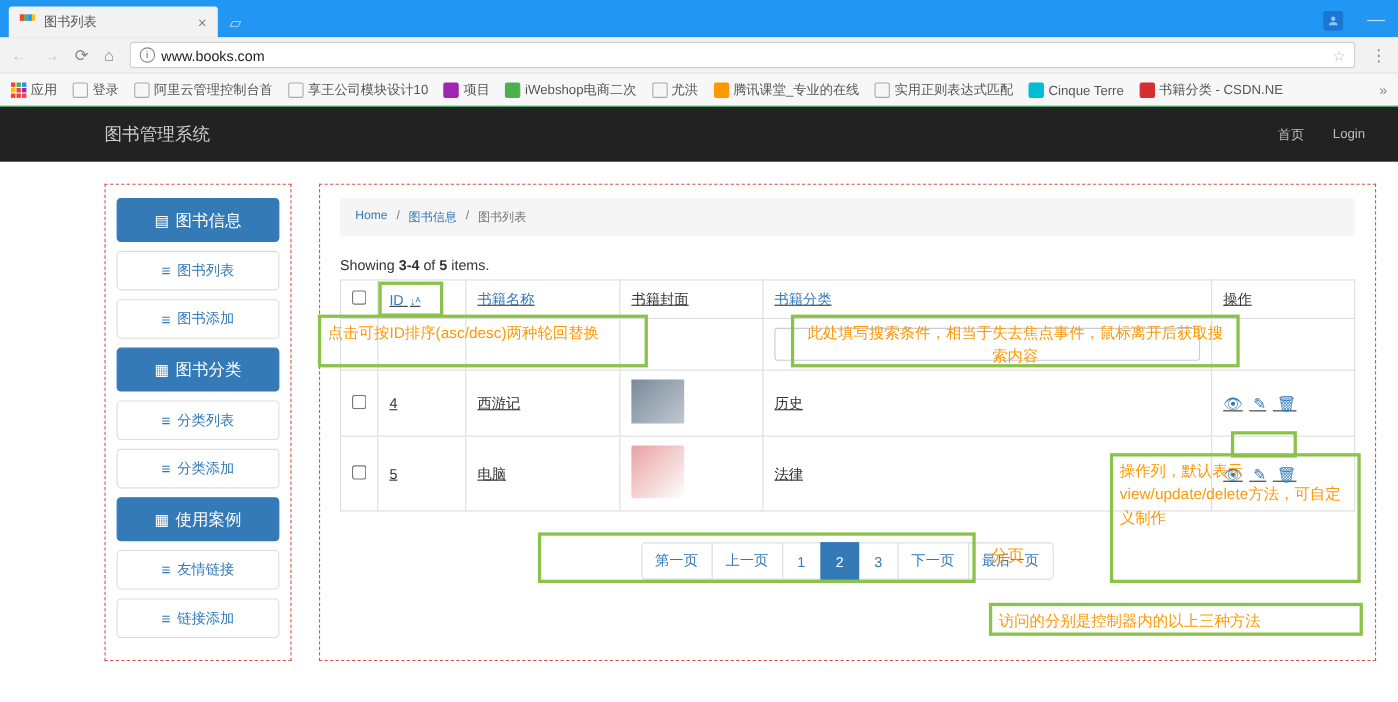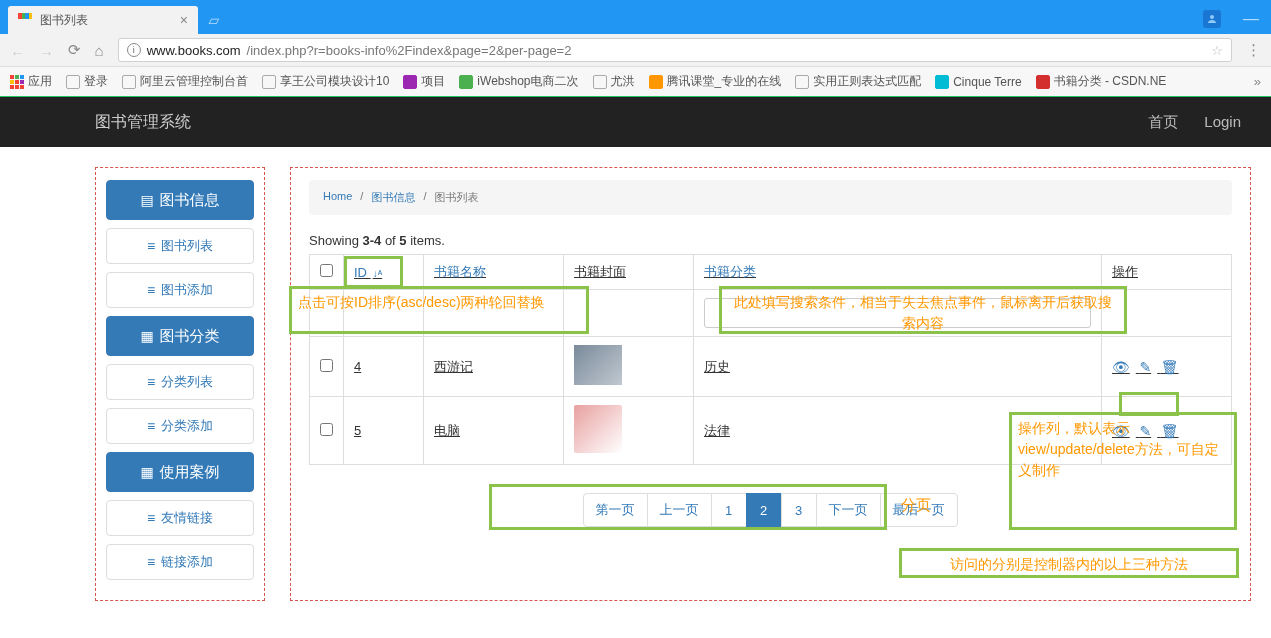--- a/index.html
+++ b/index.html
@@ -37,21 +37,21 @@
 .bm-fi.purple{background:#9c27b0;border-color:#9c27b0;}
 .bm-fi.green{background:#4caf50;border-color:#4caf50;}
 .bm-fi.orange{background:#ff9800;border-color:#ff9800;}
 .bm-fi.teal{background:#00bcd4;border-color:#00bcd4;}
 .bm-fi.red{background:#d32f2f;border-color:#d32f2f;}
 .bm-more { margin-left:auto; color:#888; }
 
 
 .app-nav { height:50px; background:#222; display:flex; align-items:center; padding:0 30px 0 95px; color:#ddd; }
 .brand { font-size:16px; color:#ccc; }
-.nav-links { margin-left:auto; display:flex; gap:26px; font-size:15px; color:#bbb; }
+.nav-links { margin-left:auto; display:flex; gap:26px; font-size:12px; color:#bbb; }
 
 
 .wrap { display:flex; padding:20px 20px 0 95px; gap:25px; }
 .sidebar { width:170px; border:1px dashed #d9534f; padding:12px 10px; }
 .sb-btn { display:flex; align-items:center; justify-content:center; gap:6px; width:100%; height:40px; border:1px solid #337ab7; background:#337ab7; color:#fff; font-size:15px; border-radius:4px; margin-bottom:8px; }
 .sb-link { display:flex; align-items:center; justify-content:center; gap:6px; width:100%; height:36px; border:1px solid #ddd; background:#fff; color:#337ab7; font-size:13px; border-radius:4px; margin-bottom:8px; }
 .menu-ico { font-size:14px; }
 
 .content { flex:1; border:1px dashed #d9534f; padding:12px 18px 20px; position:relative; }
 .breadcrumb { background:#f5f5f5; border-radius:4px; padding:10px 14px; font-size:11px; color:#777; display:flex; gap:8px; }
@@ -114,21 +114,20 @@
 </div>
 
 <div class="chrome-addr">
   <span class="nav-ico disabled">←</span>
   <span class="nav-ico disabled">→</span>
   <span class="nav-ico">⟳</span>
   <span class="nav-ico">⌂</span>
   <div class="addr-field">
     <span class="addr-i">i</span>
     <span class="addr-host">www.books.com</span>
-    <span class="addr-path">/index.php?r=books-info%2Findex&amp;page=2&amp;per-page=2</span>
     <span class="addr-star">☆</span>
   </div>
   <span class="nav-ico">⋮</span>
 </div>
 
 <div class="chrome-bm">
   <span class="bm-apps">
       <span class="bm-grid">
         <span></span>
         <span></span>
@@ -303,16 +302,16 @@
       </div>
     </div>
 
     <div class="ann box-only" style="left:53px; top:88px; width:59px; height:32px;"></div>
     <div class="ann" style="left:-2px; top:118px; width:300px; height:48px;"><span class="ann-text">点击可按ID排序(asc/desc)两种轮回替换</span></div>
     <div class="ann" style="left:428px; top:118px; width:408px; height:48px; text-align:center;"><span class="ann-text">此处填写搜索条件，相当于失去焦点事件，鼠标离开后获取搜索内容</span></div>
     <div class="ann box-only" style="left:828px; top:224px; width:60px; height:24px;"></div>
     <div class="ann" style="left:718px; top:244px; width:228px; height:118px;"><span class="ann-text">操作列，默认表示view/update/delete方法，可自定义制作</span></div>
     <div class="ann box-only" style="left:198px; top:316px; width:398px; height:46px;"></div>
     <span class="ann-text" style="position:absolute; left:610px; top:328px; font-size:15px;">分页</span>
-    <div class="ann" style="left:608px; top:380px; width:340px; height:30px;text-align:center;"><span class="ann-text">访问的分别是控制器内的以上三种方法</span></div>
+    <div class="ann" style="left:608px; top:380px; width:340px; height:30px;"><span class="ann-text">访问的分别是控制器内的以上三种方法</span></div>
 
   </div>
 </div>
 
 </body></html>

